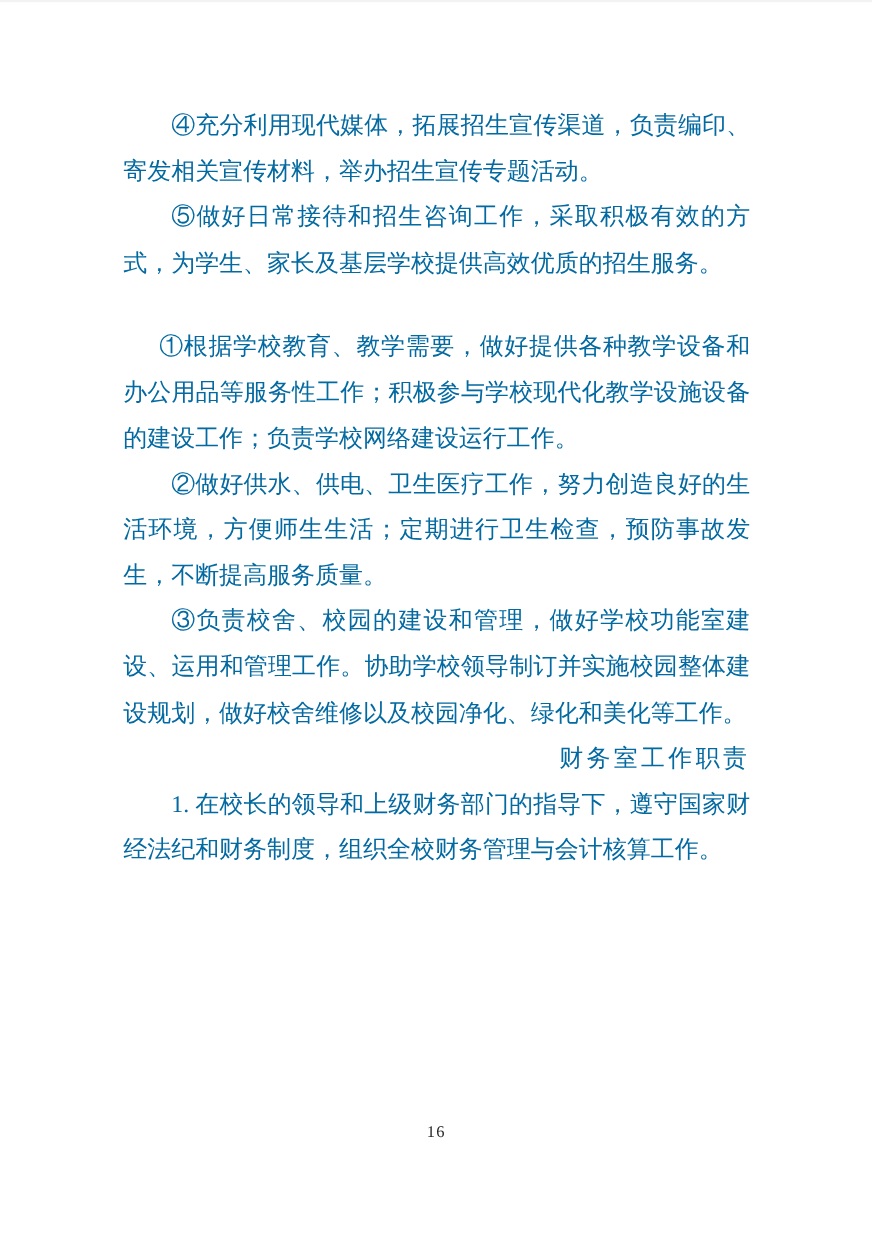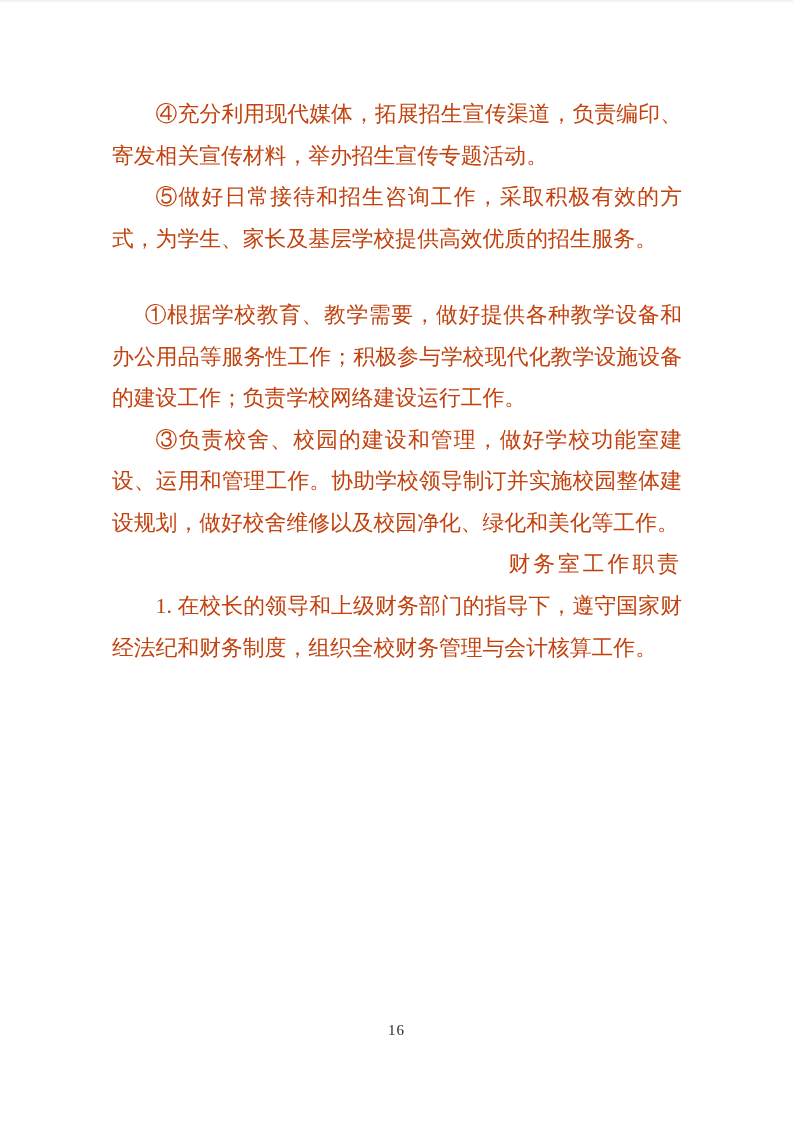--- a/index.html
+++ b/index.html
@@ -52,22 +52,23 @@
     font-family: "Liberation Serif", "DejaVu Serif", serif;
     font-size: 15px;
     letter-spacing: 1px;
     color: #2a2a2a;
   }
 </style>
 </head>
 <body>
 
 <div class="page" style="background: rgb(255, 255, 255);">
-  <div class="doc-body" style="color: #c2410c;">
+  <div class="doc-body" style="color: #0369a1;">
       <p class="para">④充分利用现代媒体，拓展招生宣传渠道，负责编印、寄发相关宣传材料，举办招生宣传专题活动。</p>
       <p class="para">⑤做好日常接待和招生咨询工作，采取积极有效的方式，为学生、家长及基层学校提供高效优质的招生服务。</p>
       <p class="para indent-sm">①根据学校教育、教学需要，做好提供各种教学设备和办公用品等服务性工作；积极参与学校现代化教学设施设备的建设工作；负责学校网络建设运行工作。</p>
+      <p class="para">②做好供水、供电、卫生医疗工作，努力创造良好的生活环境，方便师生生活；定期进行卫生检查，预防事故发生，不断提高服务质量。</p>
       <p class="para">③负责校舍、校园的建设和管理，做好学校功能室建设、运用和管理工作。协助学校领导制订并实施校园整体建设规划，做好校舍维修以及校园净化、绿化和美化等工作。</p>
       <p class="heading">财务室工作职责</p>
       <p class="para">1. 在校长的领导和上级财务部门的指导下，遵守国家财经法纪和财务制度，组织全校财务管理与会计核算工作。</p>
     </div>
   <div class="page-number">16</div>
 </div>
 
 </body></html>

